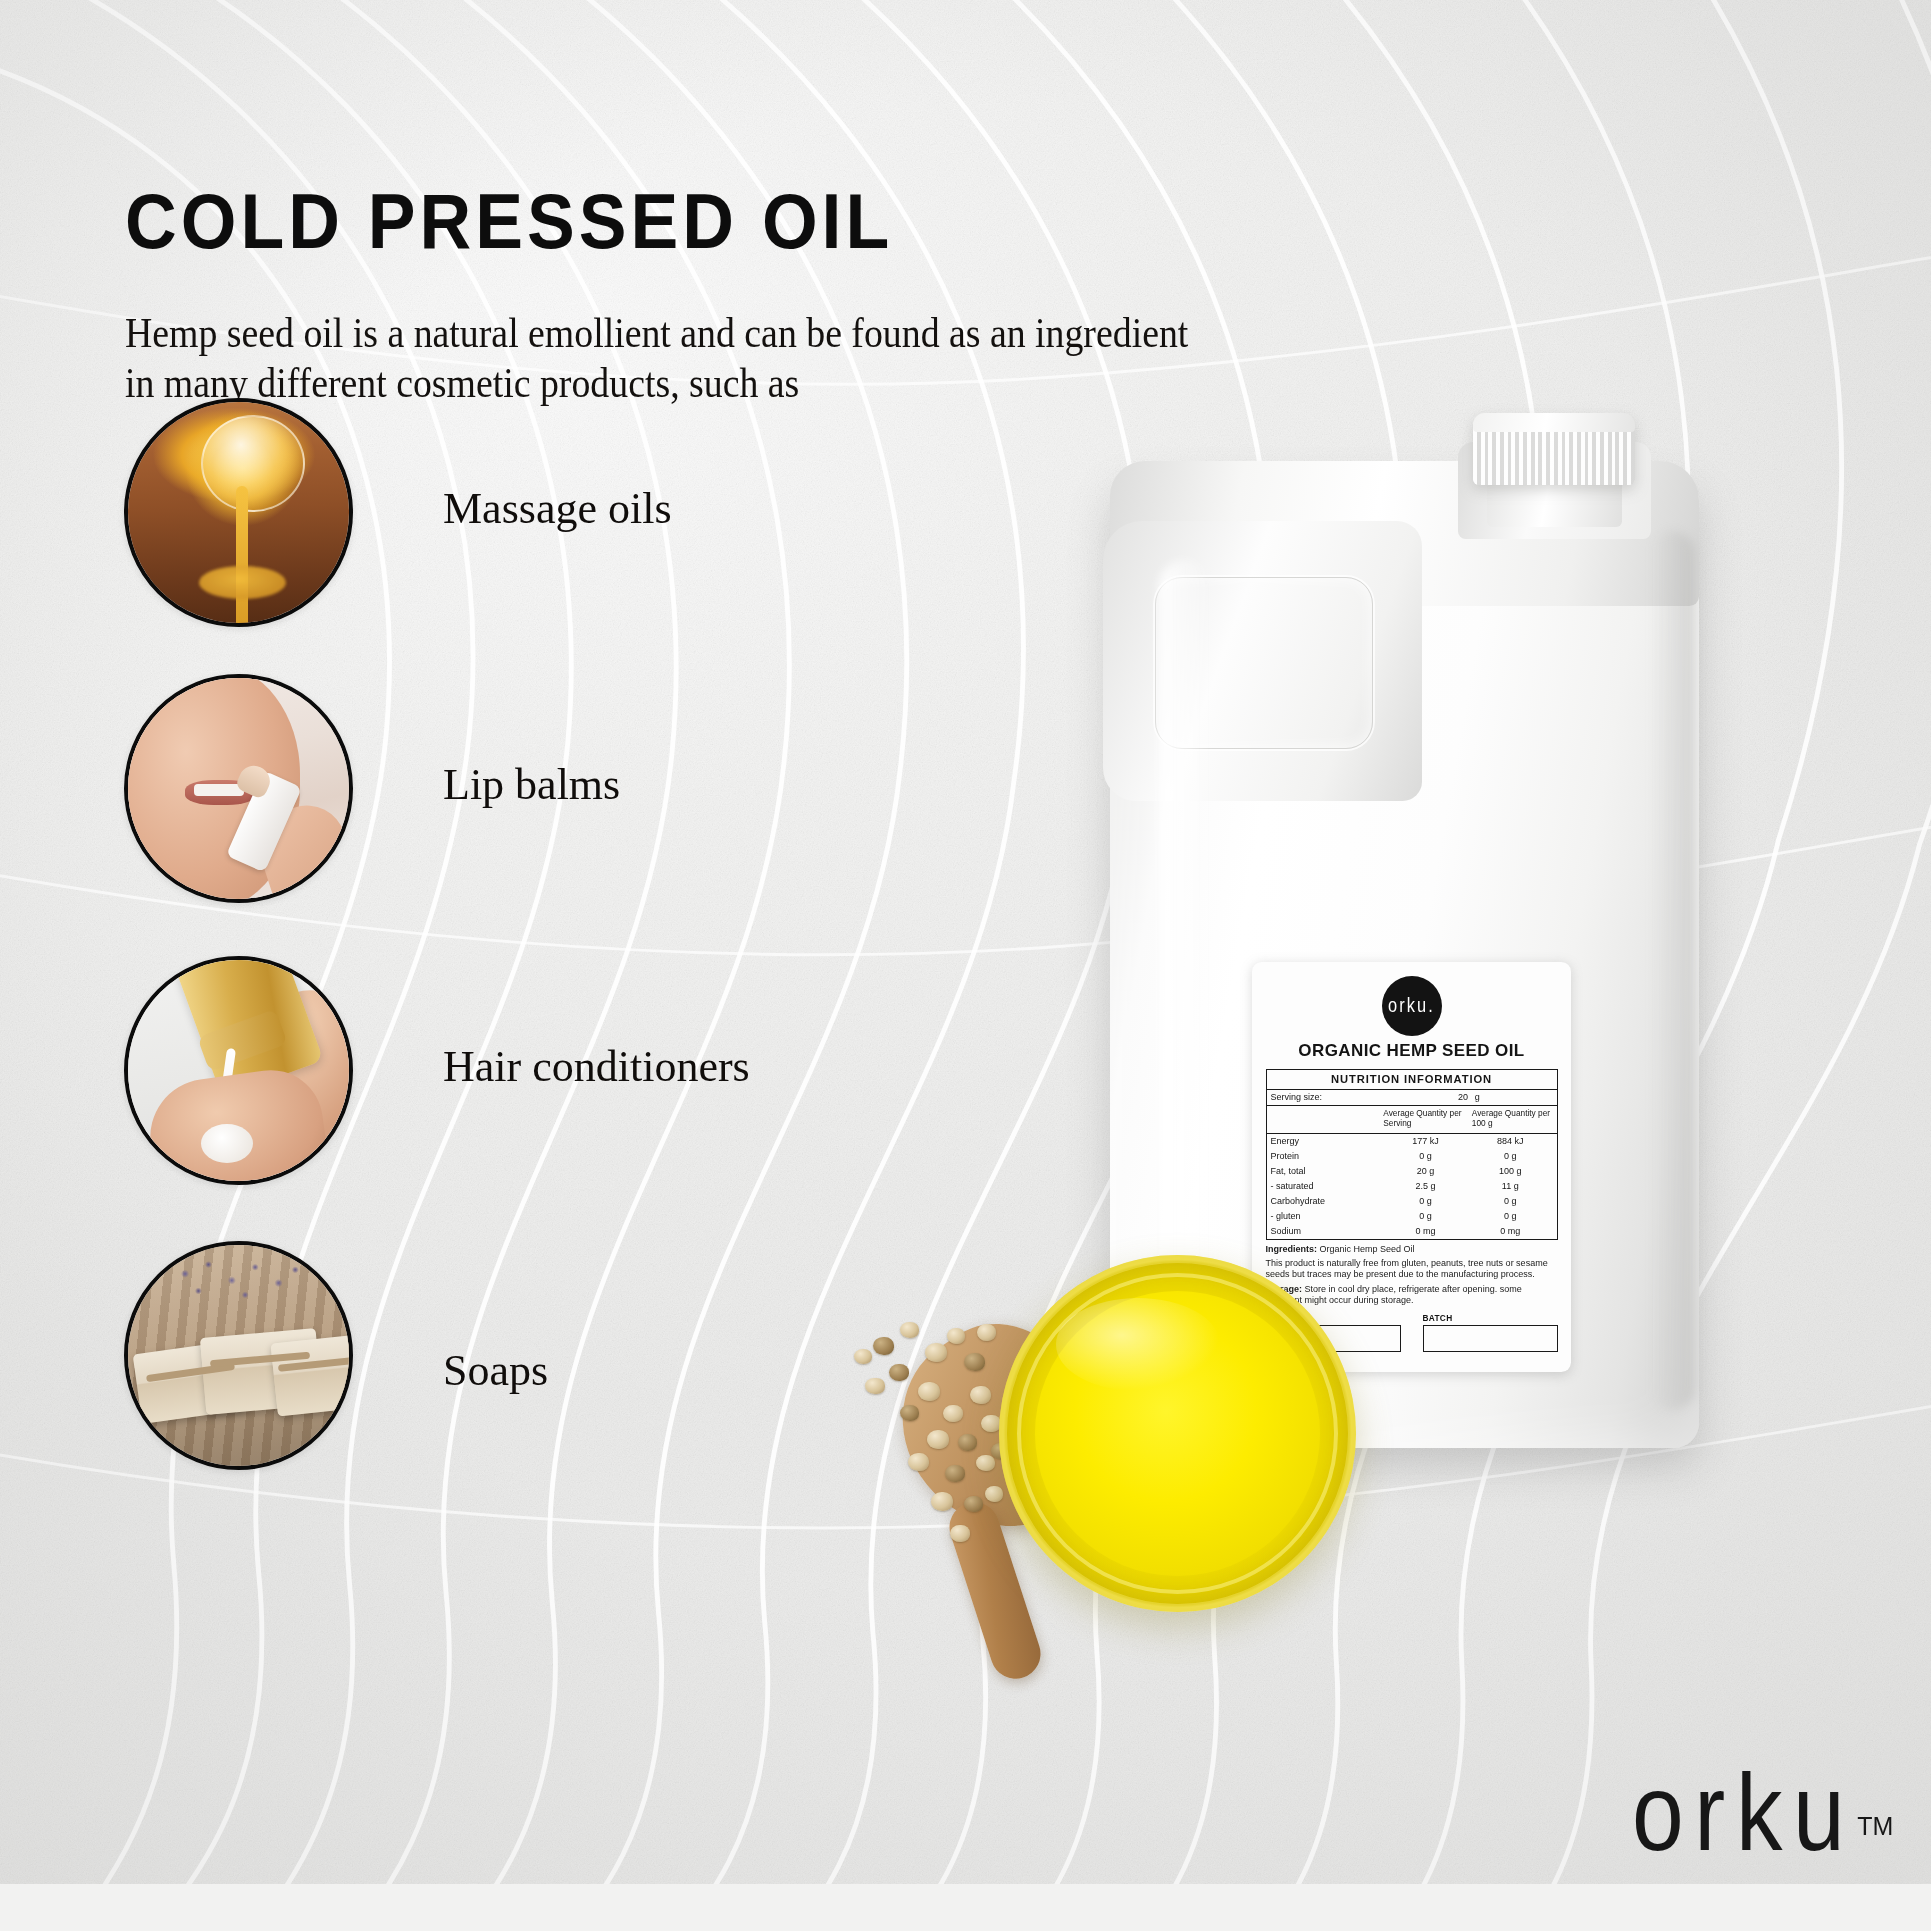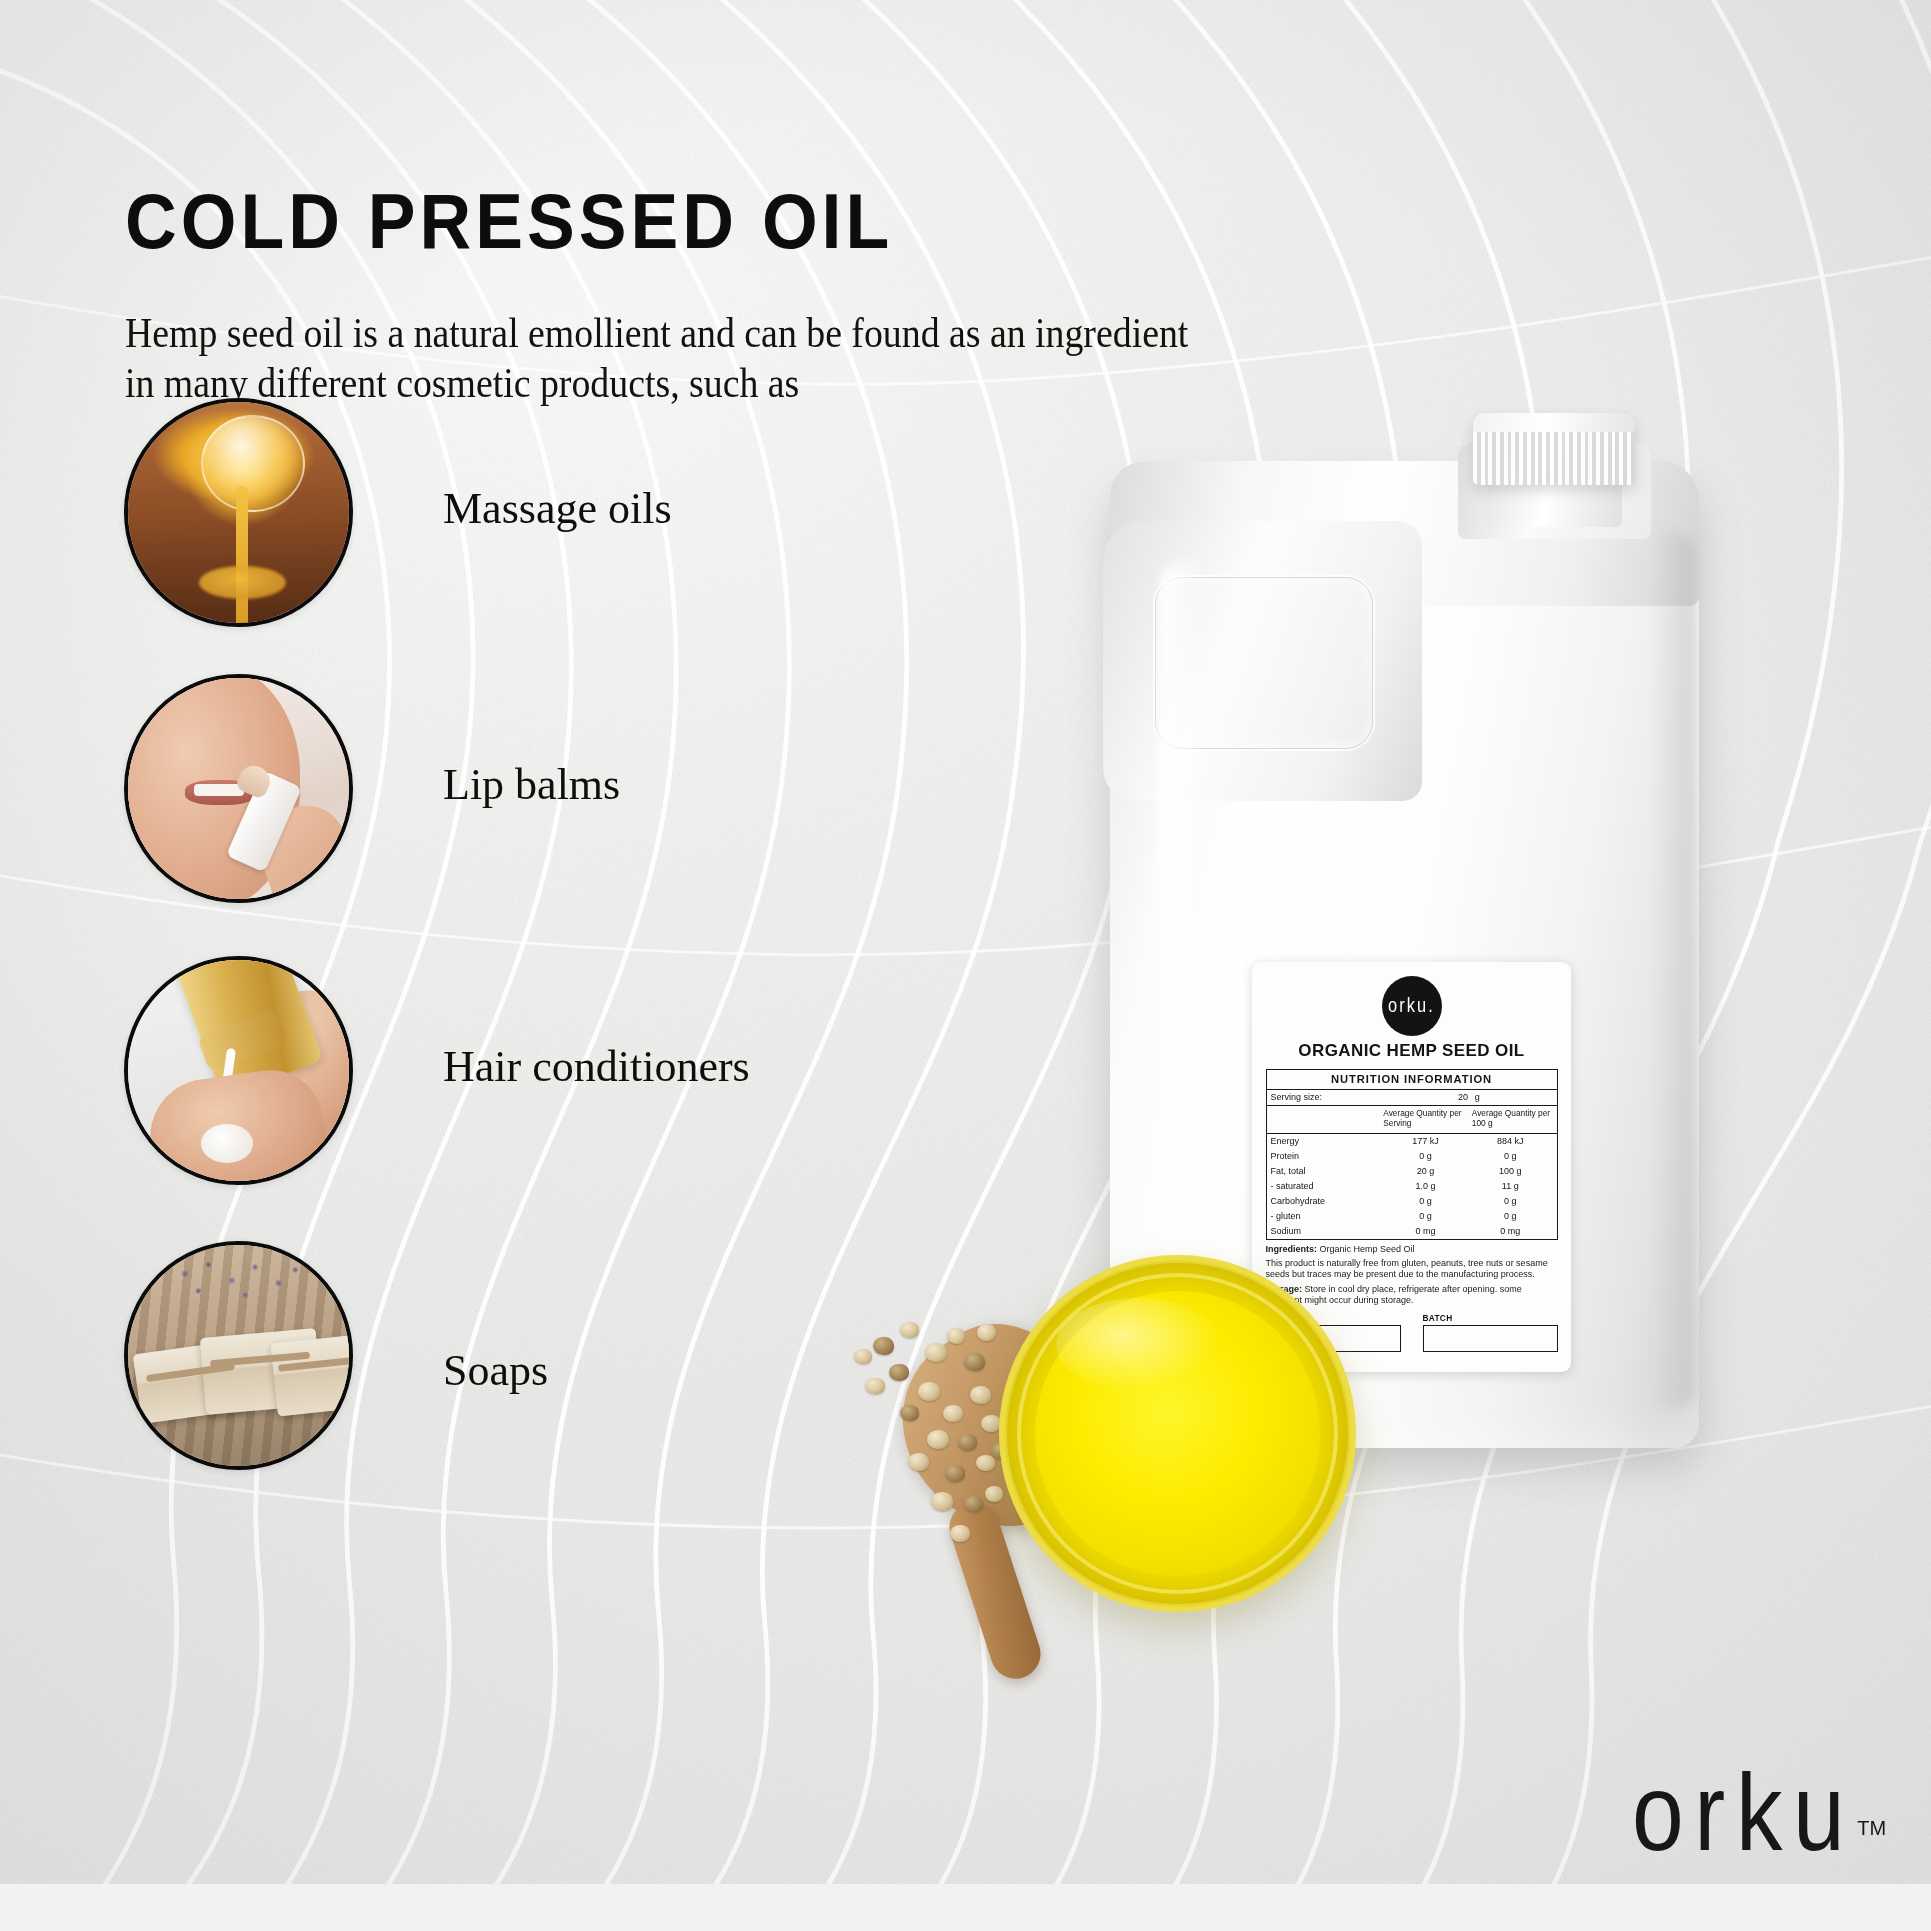--- a/index.html
+++ b/index.html
@@ -219,21 +219,21 @@
   .seed{position:absolute;border-radius:52% 48% 46% 54%;
     background:radial-gradient(ellipse at 36% 30%, #f3e7cd, #d8c49a 55%, #a98f62 100%);
     box-shadow:0 1px 1.9px rgba(80,60,30,.35);}
   .seed.dark{background:radial-gradient(ellipse at 36% 30%, #cbb284, #9d7f50 60%, #6e5730 100%);}
 
   
   .brand{position:absolute;left:1632px;top:1750px;
      font-family:"Liberation Sans",sans-serif;
      font-size:93px;font-weight:400;letter-spacing:10.6px;color:#171717;
      transform:scaleY(1.18);transform-origin:left top;}
-  .brand .tm{font-size:20px;letter-spacing:0;vertical-align:11.6px;margin-left:1.9px;
+  .brand .tm{font-size:25px;letter-spacing:0;vertical-align:11.6px;margin-left:1.9px;
      display:inline-block;transform:scaleY(.85);}
 </style>
 </head>
 <body>
 
 <div id="stage">
 
   <div class="bg-base"></div>
   <svg class="bg-grain" width="1950" height="1950" viewBox="0 0 2020 2020">
     <filter id="grain">
@@ -370,21 +370,21 @@
         <div class="a">0 g</div>
         <div class="b">0 g</div>
       </div>
       <div class="nut-row">
         <div class="n">Fat, total</div>
         <div class="a">20 g</div>
         <div class="b">100 g</div>
       </div>
       <div class="nut-row">
         <div class="n">- saturated</div>
-        <div class="a">1.0 g</div>
+        <div class="a">2.5 g</div>
         <div class="b">11 g</div>
       </div>
       <div class="nut-row">
         <div class="n">Carbohydrate</div>
         <div class="a">0 g</div>
         <div class="b">0 g</div>
       </div>
       <div class="nut-row">
         <div class="n">- gluten</div>
         <div class="a">0 g</div>

